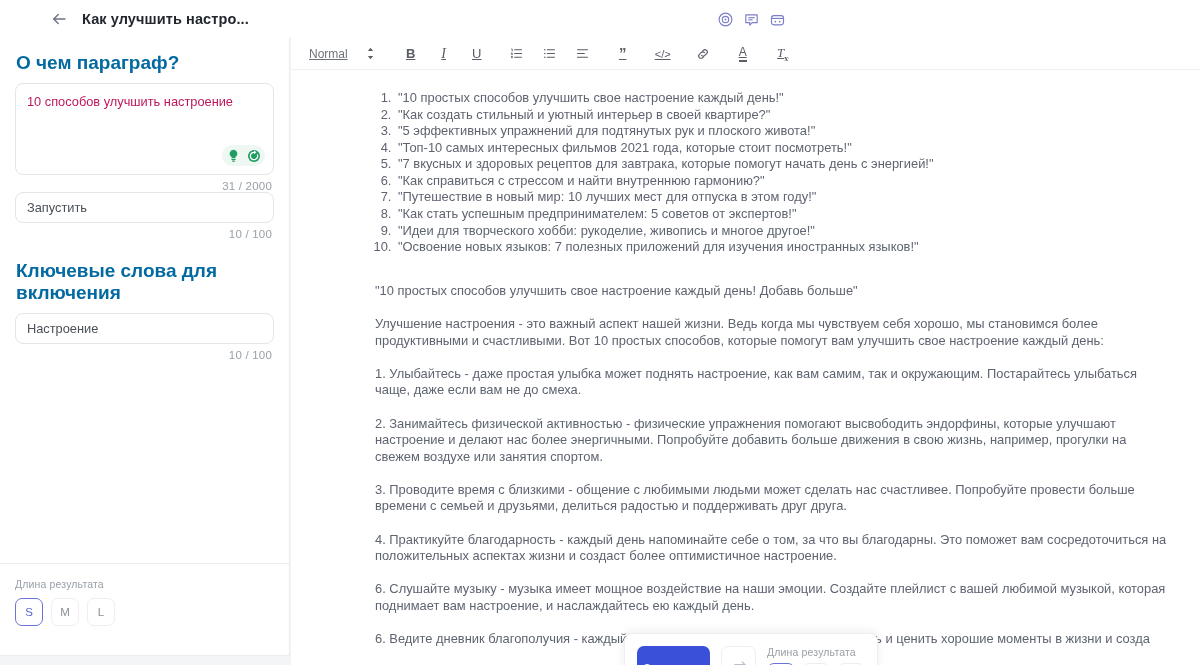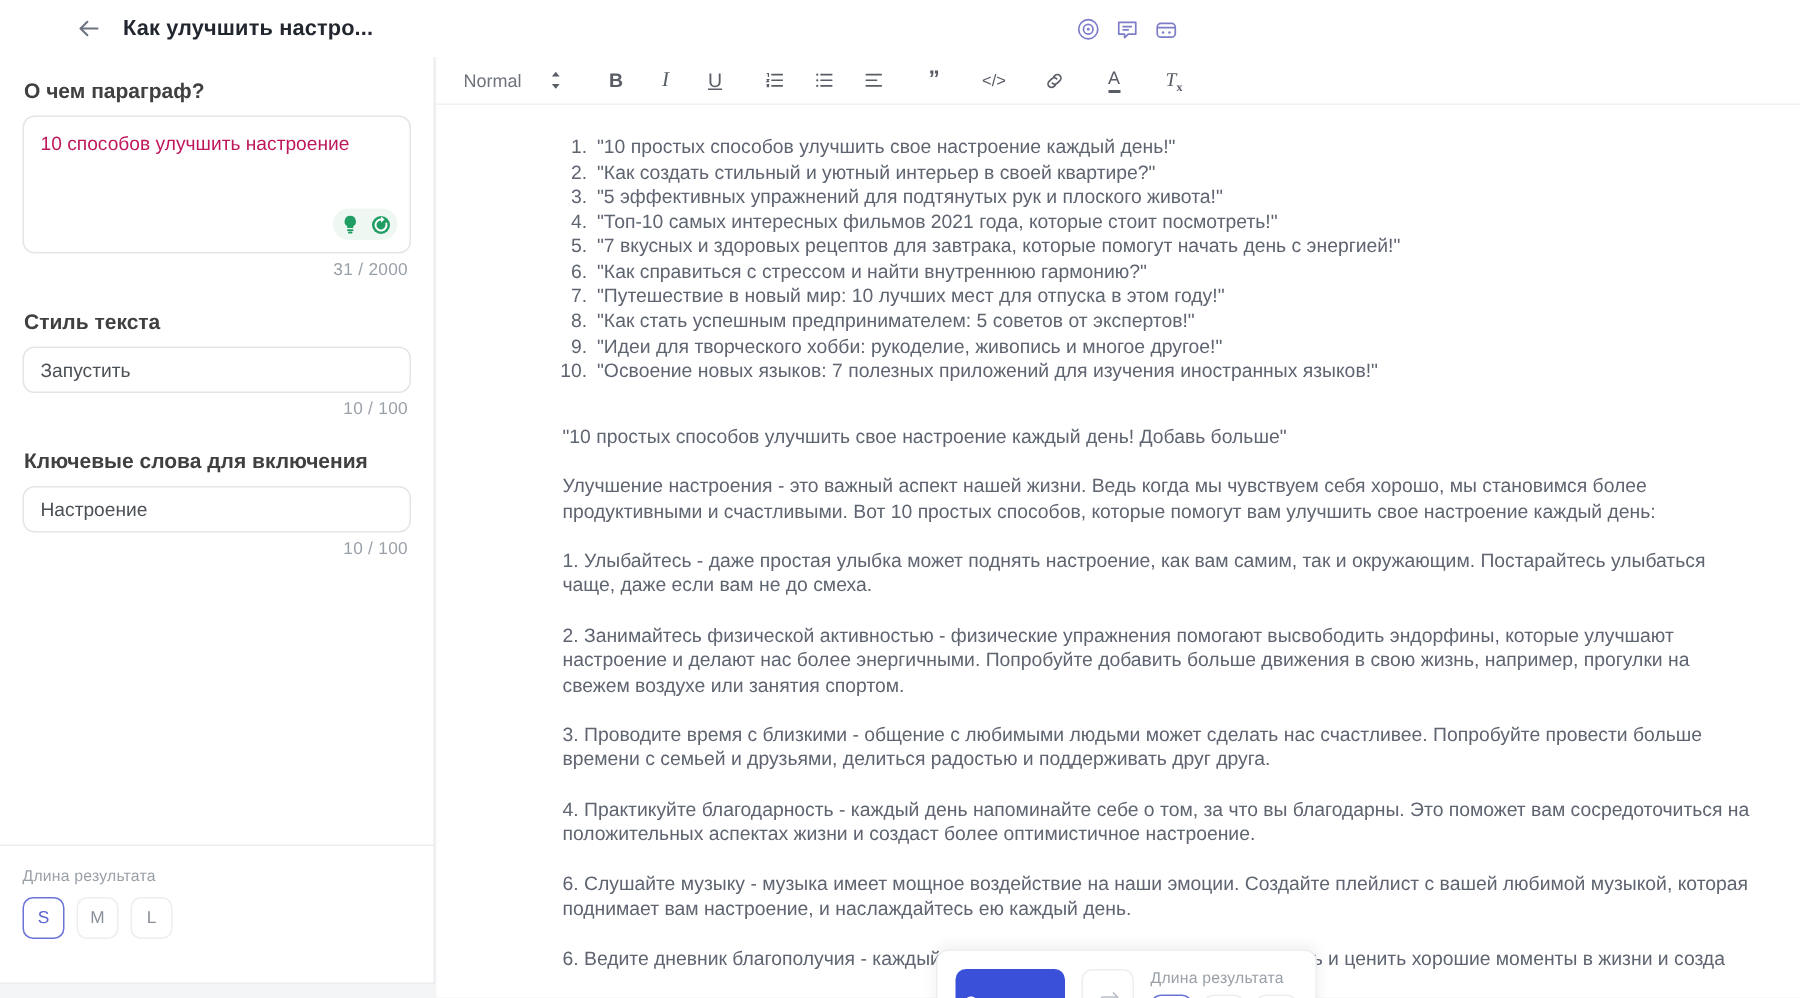--- a/index.html
+++ b/index.html
@@ -48,21 +48,21 @@
     position: absolute; left: 0; top: 0;
     width: 290px; height: 618px;
     background: #ffffff;
     border-right: 1px solid #ececf0;
     border-bottom: 1px solid #ececf0;
     display: flex; flex-direction: column;
   }
   .sb-scroll { flex: 1 1 auto; padding: 14px 15px 0 15px; overflow: hidden; }
 
   .field-label {
-    font-size: 14px; font-weight: bold; color: #404040;
+    font-size: 19px; font-weight: bold; color: #0369a1;
     margin: 0 0 9px 1px;
   }
   .field-label.second { margin-top: 20px; }
 
   .textarea-box {
     position: relative;
     border: 1px solid #e3e5e9; border-radius: 8px;
     background: #fff; height: 92px;
     padding: 9px 11px;
   }
@@ -113,21 +113,21 @@
     background: #ffffff;
   }
   .toolbar {
     height: 32px; border-bottom: 1px solid #f0f0f2;
     display: flex; align-items: center; gap: 0px;
     padding-left: 14px;
   }
   .tool {
     height: 28px; min-width: 24px; padding: 0 4px;
     display: flex; align-items: center; justify-content: center;
-    color: #585d66; cursor: pointer; font-size: 12.5px;
+    color: #585d66; cursor: pointer; font-size: 12.5px; text-decoration: underline;
   }
   .tool.fmt-select { min-width: auto; padding-right: 2px; color:#6e737b; font-size: 12px; }
   .tool.gap-l { margin-left: 16px; }
   .tool.gap-s { margin-left: 9px; }
 
   .doc {
     position: relative;
     padding: 20px 30px 0 84px;
     height: 595px;
     overflow: hidden;
@@ -233,21 +233,20 @@
             <svg width="16" height="16" viewBox="0 0 24 24">
               <circle cx="12" cy="12" r="9" fill="currentColor"></circle>
               <path d="M12 6.5a5.5 5.5 0 1 0 5.3 4" fill="none" stroke="#ffffff" stroke-width="2" stroke-linecap="round"></path>
               <polygon points="12,3.6 12,9.4 15.6,6.5" fill="#ffffff"></polygon>
             </svg>
           </div>
         </div>
       </div>
       <div class="counter">31 / 2000</div>
 
-      <div class="field-label second">Стиль текста</div>
       <div class="input-box">
         <span>Запустить</span>
       </div>
       <div class="counter">10 / 100</div>
 
       <div class="field-label second">Ключевые слова для включения</div>
       <div class="input-box">
         <span>Настроение</span>
       </div>
       <div class="counter">10 / 100</div>

